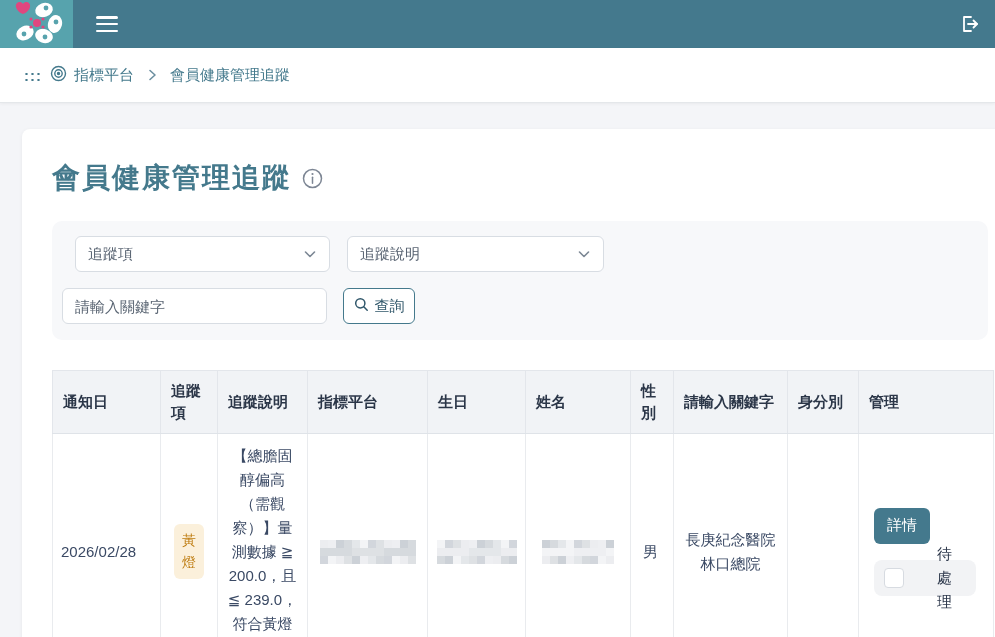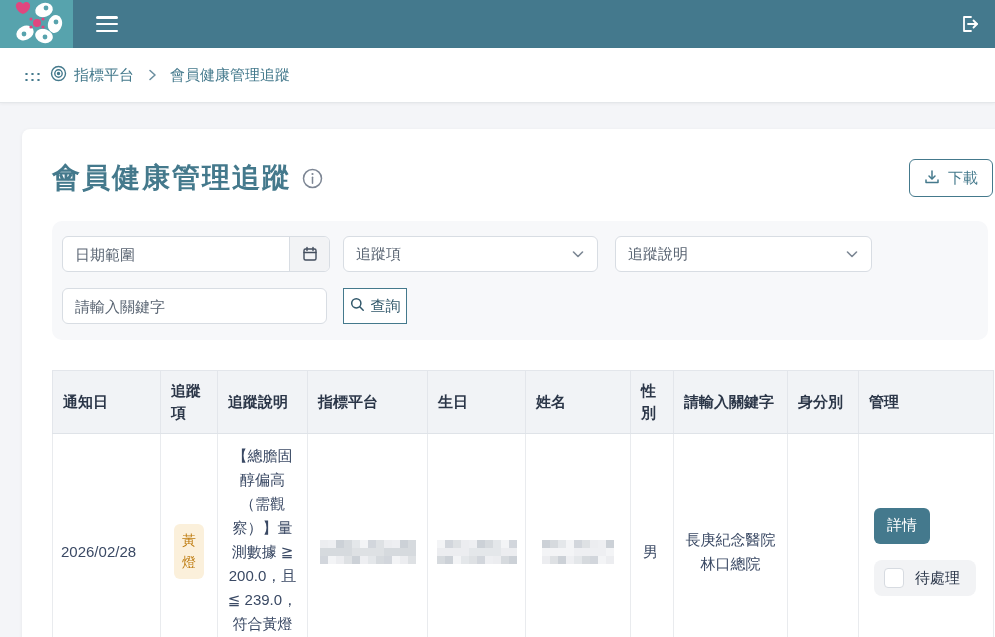--- a/index.html
+++ b/index.html
@@ -43,22 +43,22 @@
   .cal-btn { width:40px; background:#f2f3f5; border-left:1px solid #d8dde3; display:flex; align-items:center; justify-content:center; cursor:pointer; }
   .select { height:36px; background:#fff; border:1px solid #d8dde3; border-radius:6px;
     display:flex; align-items:center; padding:0 12px; cursor:pointer; }
   .select .sel-text { font-size:15px; color:#5a6573; }
   .select .chev { margin-left:auto; display:flex; align-items:center; }
   .sel-item { width:255px; margin-left:13px; }
   .sel-desc { width:257px; margin-left:17px; }
   .kw-input { width:265px; height:36px; border:1px solid #d8dde3; border-radius:6px; padding:0 12px;
     font-size:15px; color:#3a4964; outline:none; font-family:"Liberation Sans","DejaVu Sans",sans-serif; }
   .kw-input::placeholder { color:#5a6573; opacity:1; }
-  .search-btn { margin-left:16px; width:64px; height:36px; background:#fff; border:1px solid #44798c;
-    border-radius:0; display:flex; align-items:center; justify-content:center; gap:6px;
+  .search-btn { margin-left:16px; width:72px; height:36px; background:#fff; border:1px solid #44798c;
+    border-radius:6px; display:flex; align-items:center; justify-content:center; gap:6px;
     color:#30576a; font-size:15px; cursor:pointer; }
 
   
   table.data { margin-top:30px; width:941px; border-collapse:collapse; table-layout:fixed; }
   table.data th { background:#f1f3f6; color:#2b3648; font-weight:bold; font-size:15px;
     text-align:left; padding:9px 10px; border:1px solid #e3e6eb; border-bottom:1px solid #dfe3e8; line-height:1.45; vertical-align:middle; }
   table.data td { background:#fff; border:1px solid #e9ebee; font-size:15px; color:#3a4964;
     padding:10px 8px; vertical-align:middle; line-height:1.6; }
   td.c { text-align:center; }
   .col0{width:108px}.col1{width:57px}.col2{width:90px}.col3{width:120px}.col4{width:98px}
@@ -70,21 +70,21 @@
 
   .mosaic { display:flex; flex-wrap:wrap; margin:0 auto; overflow:hidden; opacity:.85; }
   .mosaic i { display:block; width:8px; height:8px; }
 
   .detail-btn { display:inline-flex; align-items:center; justify-content:center; width:56px; height:36px;
     background:#44798d; color:#fff; border:0; border-radius:6px; font-size:15px; cursor:pointer;
     font-family:"Liberation Sans","DejaVu Sans",sans-serif; }
   .pending-box { margin-top:16px; width:102px; height:36px; background:#f2f3f5; border-radius:8px;
     display:flex; align-items:center; padding:0 10px; gap:11px; }
   .checkbox { width:20px; height:20px; background:#fff; border:1px solid #d7dbe1; border-radius:4px; cursor:pointer; flex:0 0 auto; }
-  .pending-label { font-size:15px; color:#2f3a4d; }
+  .pending-label { font-size:15px; color:#2f3a4d;margin-left:22px; }
   .manage-cell { padding-left:15px !important; }
 </style>
 </head>
 <body>
 
 <div class="topbar">
   <div class="logo-box">
     <span>
       <svg width="52" height="44" viewBox="0 0 52 44">
         <g fill="#ffffff">
@@ -150,45 +150,24 @@
 
   <div class="title-row">
     <span class="page-title">會員健康管理追蹤</span>
     <span class="info-icon">
       <svg width="21" height="21" viewBox="0 0 21 21" fill="none" stroke="#7d8694" stroke-width="1.5">
         <circle cx="10.5" cy="10.5" r="9"></circle>
         <line x1="10.5" y1="9.2" x2="10.5" y2="15.2" stroke-linecap="round"></line>
         <circle cx="10.5" cy="6" r="1.1" fill="#7d8694" stroke="none"></circle>
       </svg>
     </span>
-    <button class="dl-btn">
-      <span>
-        <svg width="16" height="16" viewBox="0 0 16 16" fill="none" stroke="#44798c" stroke-width="1.5" stroke-linecap="round" stroke-linejoin="round">
-          <path d="M8 2 V9.5"></path>
-            <path d="M5 7 L8 10 L11 7"></path>
-            <path d="M2 11 V13.5 H14 V11"></path>
-        </svg>
-      </span>
-      <span>下載</span>
-    </button>
   </div>
 
   <div class="filter-panel">
     <div class="f-row">
-      <div class="date-group">
-        <input class="date-input" placeholder="日期範圍" style="">
-        <div class="cal-btn">
-          <svg width="16" height="16" viewBox="0 0 16 16" fill="none" stroke="#434e5e" stroke-width="1.4" stroke-linecap="round">
-            <rect x="2" y="3" width="12" height="11" rx="1.5"></rect>
-            <line x1="5" y1="1.5" x2="5" y2="4.5"></line>
-              <line x1="11" y1="1.5" x2="11" y2="4.5"></line>
-            <line x1="2" y1="6.5" x2="14" y2="6.5"></line>
-          </svg>
-        </div>
-      </div>
       <div class="select sel-item">
         <span class="sel-text">追蹤項</span>
         <span class="chev">
           <svg width="14" height="14" viewBox="0 0 14 14" fill="none" stroke="#7c8794" stroke-width="1.6" stroke-linecap="round" stroke-linejoin="round">
             <path d="M2.5 5 L7 9.5 L11.5 5"></path>
           </svg>
         </span>
       </div>
       <div class="select sel-desc">
         <span class="sel-text">追蹤說明</span>

